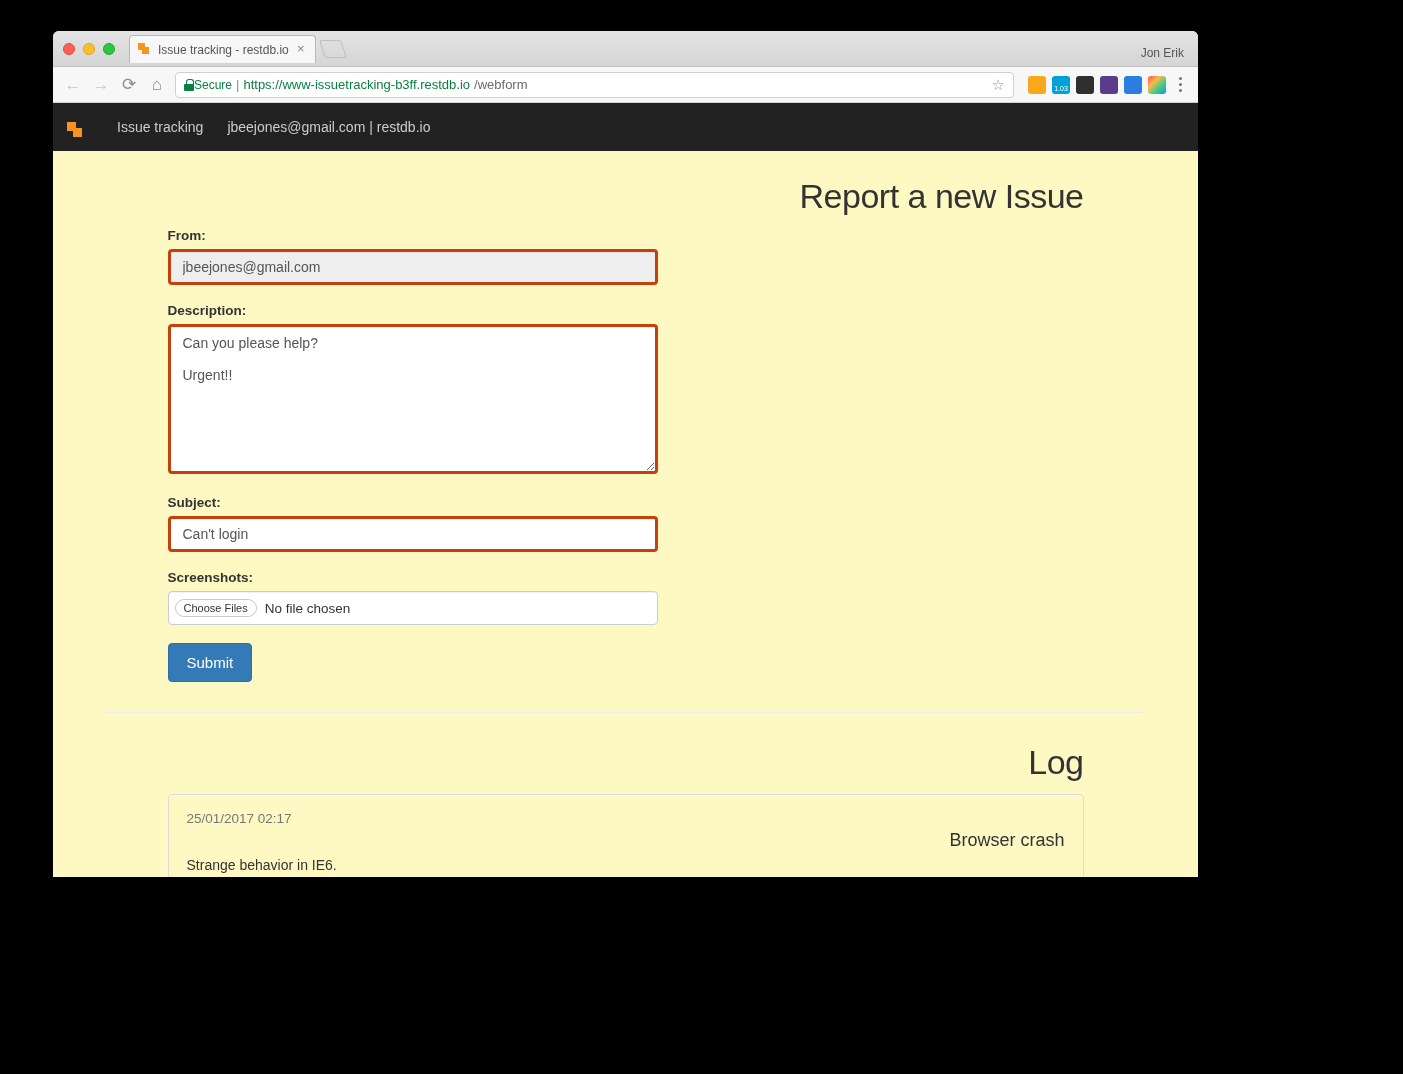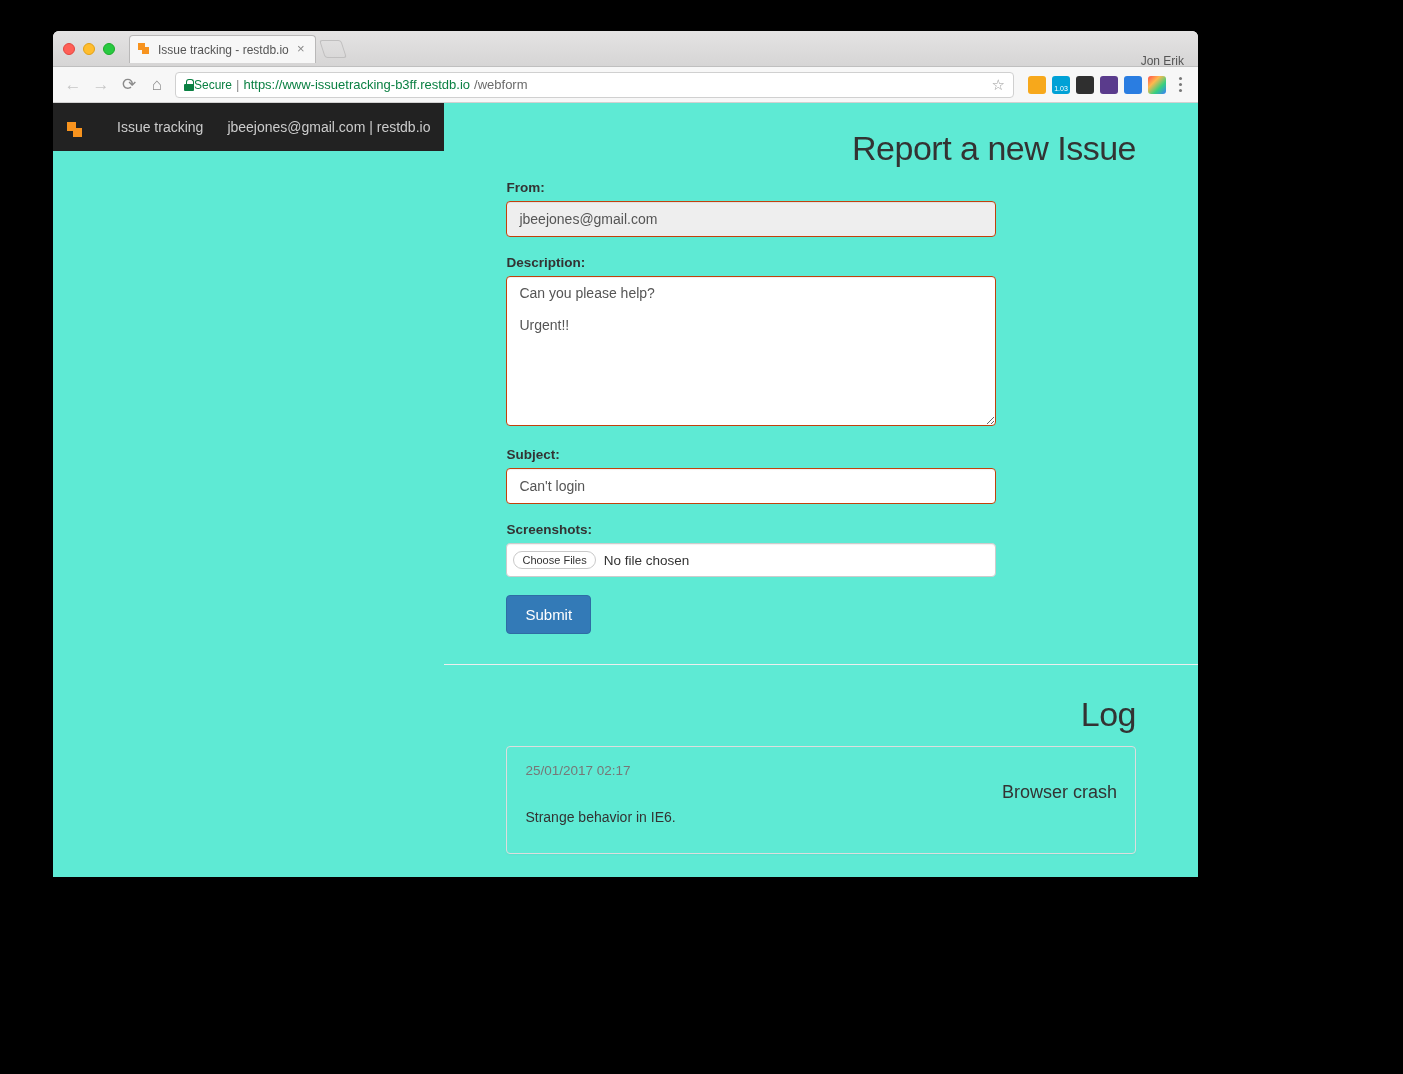--- a/index.html
+++ b/index.html
@@ -84,21 +84,21 @@
   .tab .tab-x{
     position:absolute;right:8px;top:7px;width:12px;height:12px;
     color:#888;font-size:13px;line-height:12px;text-align:center;
   }
   .newtab-outline{
     width:22px;height:18px;margin-left:6px;
     border:1px solid #c0bfbf;border-radius:3px;
     transform:skewX(18deg);
   }
   .profile-name{
-    position:absolute;right:14px;top:12px;height:52px;line-height:36px;
+    position:absolute;right:14px;top:4px;height:52px;line-height:36px;
     font-size:12px;color:#555;
   }
   
   .addrrow{
     height:36px;background:#f7f7f7;border-bottom:1px solid #d2d1d1;
     display:flex;align-items:center;padding:0 10px;gap:8px;
   }
   .navico{
     width:20px;height:20px;display:flex;align-items:center;justify-content:center;
     color:#8b8b8b;font-size:17px;
@@ -122,21 +122,21 @@
   .ext.b{background:#00a1d6;position:relative;}
   .ext.b::after{content:"";position:absolute;inset:0;display:flex;align-items:center;justify-content:center;}
   .ext.b span{position:absolute;left:1px;right:1px;bottom:1px;color:#fff;font-size:7px;text-align:center;line-height:9px;}
   .ext.c{background:#2f2f2f;}
   .ext.d{background:#5a3b8c;}
   .ext.e{background:#2a7de1;}
   .ext.f{background:linear-gradient(135deg,#ff4d4d,#ffb84d 33%,#35d07f 66%,#3b7cff);}
   .kebab{width:16px;display:flex;flex-direction:column;align-items:center;gap:3px;}
   .kebab span{width:3px;height:3px;background:#777;border-radius:50%;}
   
-  .viewport{flex:1;overflow:hidden;background:#5eead4;display:flex;flex-direction:row;}
+  .viewport{flex:1;overflow:hidden;background:#fef9c3;display:flex;flex-direction:column;}
   .navbar{
     height:48px;background:#222;color:#ccc;display:flex;align-items:center;
     padding:0 14px;gap:24px;font-size:14px;
   }
   .navbar .app-logo{
     width:18px;height:18px;position:relative;margin-right:8px;
   }
   .navbar .app-logo::before,
   .navbar .app-logo::after{
     content:"";position:absolute;width:9px;height:9px;background:#f7931e;
@@ -153,21 +153,21 @@
     padding:20px 62px 0;
   }
   h1{
     font-size:34px;font-weight:500;color:#333;margin:6px 0 12px;
     letter-spacing:-.5px;
     text-align:right;
   }
   .form-group{margin-bottom:18px;max-width:490px;}
   label{display:block;font-weight:700;font-size:13.5px;margin-bottom:6px;color:#333;}
   .form-control{
-    width:100%;height:36px;border:1px solid #c2410c;border-radius:4px;
+    width:100%;height:36px;border:3px solid #c2410c;border-radius:4px;
     padding:6px 12px;font-size:14px;color:#555;background:#fff;
     box-shadow:inset 0 1px 1px rgba(0,0,0,.06);
   }
   .form-control[readonly]{background:#eee;color:#555;}
   textarea.form-control{height:150px;resize:vertical;padding-top:8px;font-family:inherit;}
   .file-wrap{
     width:100%;height:34px;border:1px solid #ccc;border-radius:4px;
     display:flex;align-items:center;padding:3px 6px;gap:8px;background:#fff;
     box-shadow:inset 0 1px 1px rgba(0,0,0,.06);
   }

